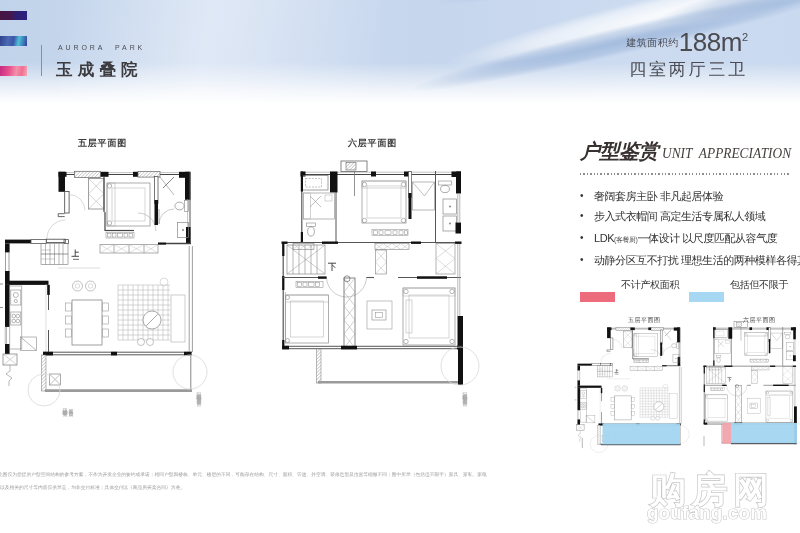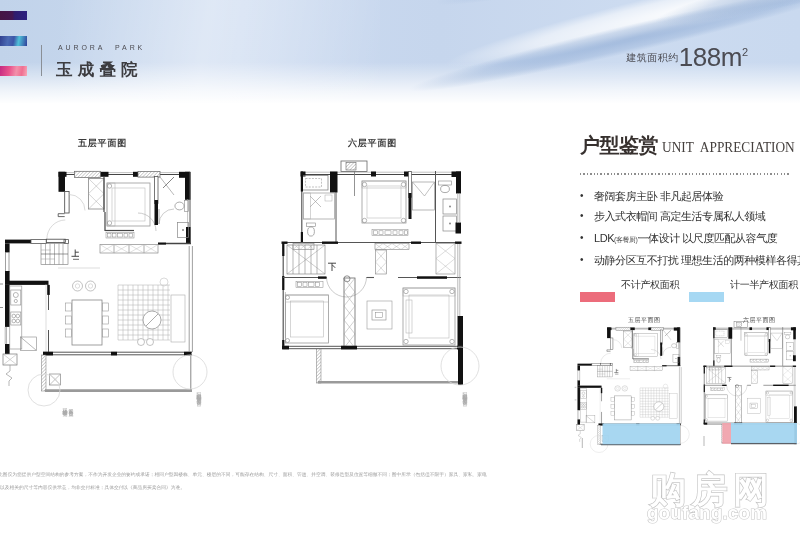--- a/index.html
+++ b/index.html
@@ -11,30 +11,30 @@
  background:
   linear-gradient(to bottom, rgba(255,255,255,0) 0%, rgba(255,255,255,0) 58%, rgba(255,255,255,.75) 85%, #ffffff 97%),
   linear-gradient(90deg,#c1d3ea 0%,#cbdaf0 30%,#c6d6ed 55%,#ccdbf0 78%,#c9d9ef 100%);}
 .streak{position:absolute;pointer-events:none;}
 #bar1{left:0;top:11px;width:27px;height:8.5px;background:linear-gradient(90deg,#451543 0%,#43164f 45%,#2e1d6e 55%,#2c2080 100%);}
 #bar2{left:0;top:36px;width:27px;height:9.5px;background:linear-gradient(100deg,#31408f 0%,#4a6ab4 30%,#3c55a8 50%,#4fc0d8 68%,#2f3f9a 100%);}
 #bar3{left:0;top:65.5px;width:27px;height:10px;background:linear-gradient(100deg,#c42a82 0%,#e9538c 35%,#f291ab 60%,#ef6f91 80%,#f8a9b8 100%);}
 #vline{left:41px;top:45px;width:1px;height:31px;background:#8a8f96;}
 #aurora{left:58px;top:44px;font-size:7px;letter-spacing:2.9px;color:#4c4c52;}
 #yucheng{left:56px;top:58.5px;font-size:16.5px;letter-spacing:5.2px;color:#3c3c40;font-weight:bold;font-family:Liberation Mono, monospace;}
-#hr-block{right:52px;top:27px;text-align:right;color:#4b4b52;margin-top:15px;}
+#hr-block{right:52px;top:27px;text-align:right;color:#4b4b52;}
 #area-line{white-space:nowrap;}
 #area-pre{font-size:10px;letter-spacing:0.5px;position:relative;top:-5px;}
 #area-num{font-size:26px;letter-spacing:-0.5px;}
 #area-sup{font-size:11px;position:relative;top:-10px;}
 #rooms{font-size:17px;letter-spacing:2.8px;margin-top:0px;}
 
 .ptitle{font-size:9px;font-weight:bold;letter-spacing:0.8px;color:#3b3b3b;}
 
-#rp-title{left:580px;top:132px;width:220px;white-space:nowrap;}
+#rp-title{left:580px;top:138px;width:220px;white-space:nowrap;font-style:italic;}
 #rp-cn{font-family:"Liberation Serif",serif;font-weight:bold;font-size:20px;letter-spacing:-0.5px;color:#37312f;}
 #rp-en{font-family:"Liberation Serif",serif;font-size:15px;letter-spacing:0px;color:#45403e;margin-left:4px;display:inline-block;transform:scale(0.89,1);transform-origin:0 70%;}
 #rp-dots{left:580px;top:173px;width:209px;height:2px;
  background:repeating-linear-gradient(90deg,#8d8d8d 0 1.3px,transparent 1.3px 3.4px);}
 .li{left:580px;width:230px;white-space:nowrap;font-size:11px;color:#313131;letter-spacing:-0.45px;}
 .li .bu{display:inline-block;width:14px;color:#333;font-size:10px;vertical-align:1px;}
 #li3 small{font-size:7px;color:#555;}
 
 .sw{height:10px;width:35px;top:292px;}
 #sw-red{left:580px;background:#ec6c7b;}
@@ -57,20 +57,21 @@
   <div class="streak" style="left:640px;top:6px;width:380px;height:38px;transform:rotate(-13deg);transform-origin:0 50%;background:radial-gradient(50% 50% at 45% 50%,rgba(122,156,204,0.5) 0%,rgba(122,156,204,0.28) 55%,rgba(122,156,204,0) 82%);"></div>
   <div class="streak" style="left:60px;top:0;width:320px;height:107px;background:linear-gradient(100deg,rgba(255,255,255,0) 0%,rgba(255,255,255,0.4) 45%,rgba(255,255,255,0) 100%);"></div>
   <div id="bar1" class="abs"></div>
   <div id="bar2" class="abs"></div>
   <div id="bar3" class="abs"></div>
   <div id="vline" class="abs"></div>
   <div id="aurora" class="abs">AURORA&nbsp;&nbsp;PARK</div>
   <div id="yucheng" class="abs">玉成叠院</div>
   <div id="hr-block" class="abs">
     <div id="area-line"><span id="area-pre">建筑面积约</span><span id="area-num">188m</span><span id="area-sup">2</span></div>
+    <div id="rooms">四室两厅三卫</div>
   </div>
 </div>
 
 <div class="abs ptitle" style="left:78px;top:137px;">五层平面图</div>
 <div class="abs ptitle" style="left:348px;top:137px;">六层平面图</div>
 
 <svg class="abs" style="left:0;top:0;" width="800" height="533" viewBox="0 0 800 533">
 <defs>
 <pattern id="hatch" width="2.4" height="2.4" patternUnits="userSpaceOnUse" patternTransform="rotate(45)">
   <rect width="2.4" height="2.4" fill="#fff"></rect>
@@ -433,21 +434,21 @@
 
 <div id="rp-title" class="abs"><span id="rp-cn">户型鉴赏</span><span id="rp-en">UNIT&nbsp; APPRECIATION</span></div>
 <div id="rp-dots" class="abs"></div>
 <div class="li abs" style="top:189px;"><span class="bu">•</span>奢阔套房主卧 非凡起居体验</div>
 <div class="li abs" style="top:208.5px;"><span class="bu">•</span>步入式衣帽间 高定生活专属私人领域</div>
 <div class="li abs" id="li3" style="top:230.5px;"><span class="bu">•</span>LDK<small>(客餐厨)</small>一体设计 以尺度匹配从容气度</div>
 <div class="li abs" style="top:252.5px;"><span class="bu">•</span>动静分区互不打扰 理想生活的两种模样各得其所</div>
 <div id="sw-red" class="abs sw"></div>
 <div id="swt1" class="abs swt">不计产权面积</div>
 <div id="sw-blue" class="abs sw"></div>
-<div id="swt2" class="abs swt">计一半产权面积</div>
+<div id="swt2" class="abs swt">包括但不限于</div>
 
 <div class="abs fine" style="left:-2px;top:471.5px;">此图仅为您提供户型空间结构的参考方案，不作为开发企业的要约或承诺；相同户型因楼栋、单元、楼层的不同，可能存在结构、尺寸、面积、管道、井空调、装修造型及位置等细微不同；图中所示（包括但不限于）家具、家私、家电</div>
 <div class="abs fine" style="left:0px;top:485px;">以及相关的尺寸等内容仅供示意，均非交付标准；具体交付以《商品房买卖合同》为准。</div>
 
 <div class="abs vtext" style="left:62px;top:404px;height:26px;">现浇板带装修交付</div>
 <div class="abs vtext" style="left:68px;top:404px;height:26px;">设备平台位置</div>
 <div class="abs vtext" style="left:196px;top:388px;height:40px;">阳台栏杆以实际交付为准 设备平台</div>
 <div class="abs vtext" style="left:462px;top:388px;height:40px;">阳台栏杆以实际交付为准 设备平台</div>
 
 <svg class="abs" style="left:630px;top:464px;" width="170" height="67" viewBox="0 0 170 67">

